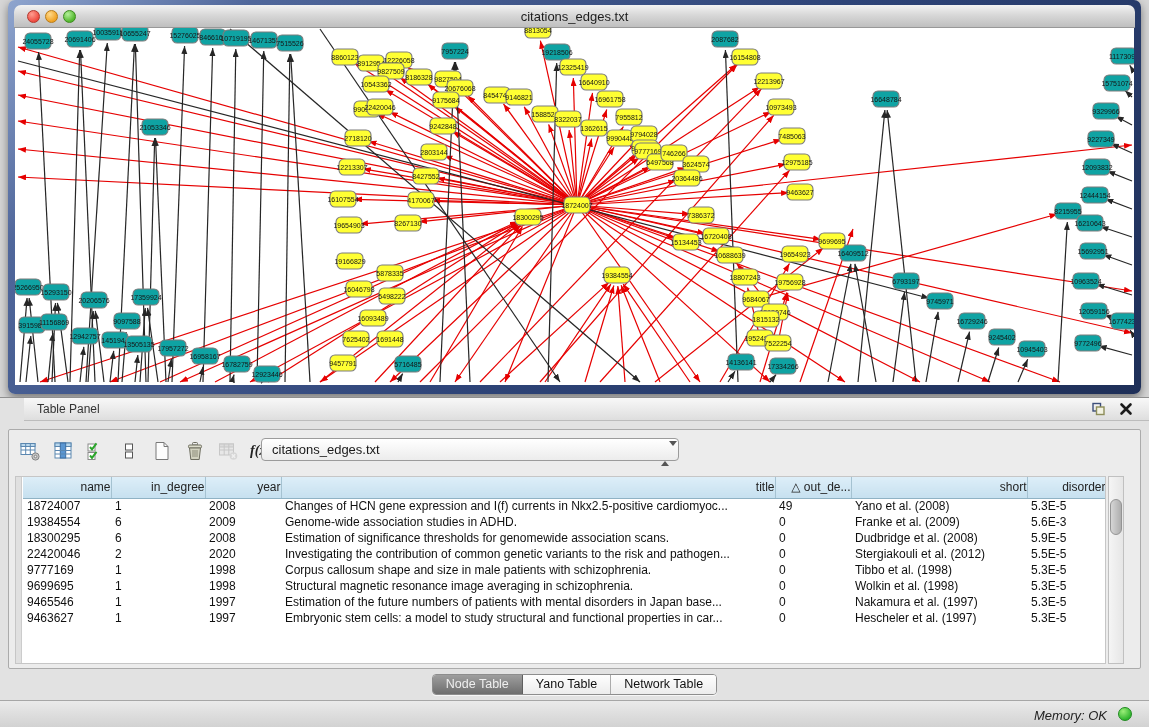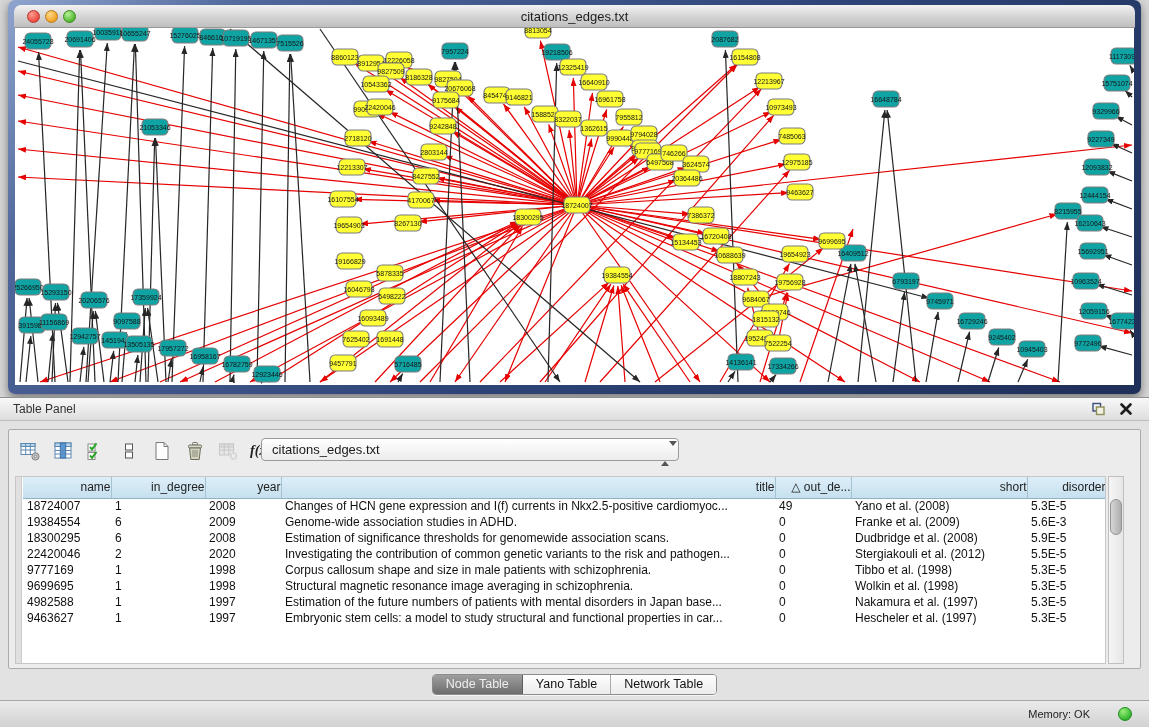--- a/index.html
+++ b/index.html
@@ -16,21 +16,21 @@
   .gw-title { text-align:center; line-height:23px; font-size:13px; color:#1d1d1d; }
   .traffic { position:absolute; top:5px; width:13px; height:13px; border-radius:50%; cursor:default; }
   .t-red    { left:13px; background:radial-gradient(circle at 35% 30%,#ff9d90,#ee4b40 70%); border:1px solid #b3362c; }
   .t-yellow { left:31px; background:radial-gradient(circle at 35% 30%,#ffd98a,#f0a224 70%); border:1px solid #b87b17; }
   .t-green  { left:49px; background:radial-gradient(circle at 35% 30%,#b4f09a,#53b82e 70%); border:1px solid #3c8a1f; }
   .gw-canvas { position:absolute; left:7px; right:7px; top:28px; bottom:9px; background:#ffffff; overflow:hidden; }
   #net { width:100%; height:100%; display:block; }
 
   
   .table-panel { position:absolute; left:0; top:397px; width:1149px; height:303px;
-    background:#e2e2e2; border-top:1px solid #8f8f8f; }
+    background:#e2e2e2; border-top:1px solid #8f8f8f;padding-left:24px; }
   .tp-header { height:23px; background:linear-gradient(#f8f8f8,#dedede); border-bottom:1px solid #bcbcbc; position:relative; }
   .tp-title { position:absolute; left:13px; top:4px; font-size:12px; color:#333; }
   .tp-float { position:absolute; right:42px; top:3px; width:17px; height:17px; cursor:pointer; }
   .tp-close { position:absolute; right:15px; top:3px; width:16px; height:16px; cursor:pointer; }
 
   .panel-body { position:absolute; left:8px; right:8px; top:31px; bottom:31px;
     background:#ececec; border:1px solid #ababab; border-radius:2px; }
   .tb { position:absolute; left:10px; top:8px; height:26px; display:flex; align-items:center; gap:11px; }
   .tb .icon { width:22px; height:22px; display:inline-block; cursor:pointer; }
   .tb .icon.disabled { opacity:.45; cursor:default; }
@@ -57,21 +57,21 @@
   .tabs { position:absolute; left:0; right:0; bottom:5px; height:21px; text-align:center; }
   .tab-group { display:inline-flex; border:1px solid #8d8d8d; border-radius:4px; overflow:hidden;
     background:#fcfcfc; box-shadow:0 1px 0 rgba(255,255,255,.7); }
   .tab { padding:2px 13px; font-size:12.5px; color:#111; background:linear-gradient(#fefefe,#ececec);
     border-right:1px solid #ababab; cursor:pointer; line-height:15px; }
   .tab:last-child { border-right:none; }
   .tab.active { background:linear-gradient(#9e9e9e,#6e6e6e); color:#efefef; border-right-color:#5f5f5f; }
 
   .status-bar { position:absolute; left:0; bottom:0; width:1149px; height:27px;
     background:linear-gradient(#eaeaea,#d2d2d2); border-top:1px solid #a6a6a6; }
-  .mem { position:absolute; right:59px; top:7px; font-size:11px; color:#222; }
+  .mem { position:absolute; right:42px; top:7px; font-size:13px; color:#222;font-style:italic; }
   .memdot { position:absolute; right:17px; top:6px; width:14px; height:14px; border-radius:50%;
     background:radial-gradient(circle at 35% 28%,#9bee79,#2cb32c 75%); border:1px solid #1e8a1e; }
 </style>
 </head>
 <body>
 
 <div class="graph-window">
   <div class="gw-titlebar">
     <span class="traffic t-red"></span>
     <span class="traffic t-yellow"></span>
@@ -626,21 +626,21 @@
             <tr>
               <td>9699695</td>
               <td>1</td>
               <td>1998</td>
               <td>Structural magnetic resonance image averaging in schizophrenia.</td>
               <td>0</td>
               <td>Wolkin et al. (1998)</td>
               <td>5.3E-5</td>
             </tr>
             <tr>
-              <td>4982588</td>
+              <td>9465546</td>
               <td>1</td>
               <td>1997</td>
               <td>Estimation of the future numbers of patients with mental disorders in Japan base...</td>
               <td>0</td>
               <td>Nakamura et al. (1997)</td>
               <td>5.3E-5</td>
             </tr>
             <tr>
               <td>9463627</td>
               <td>1</td>

